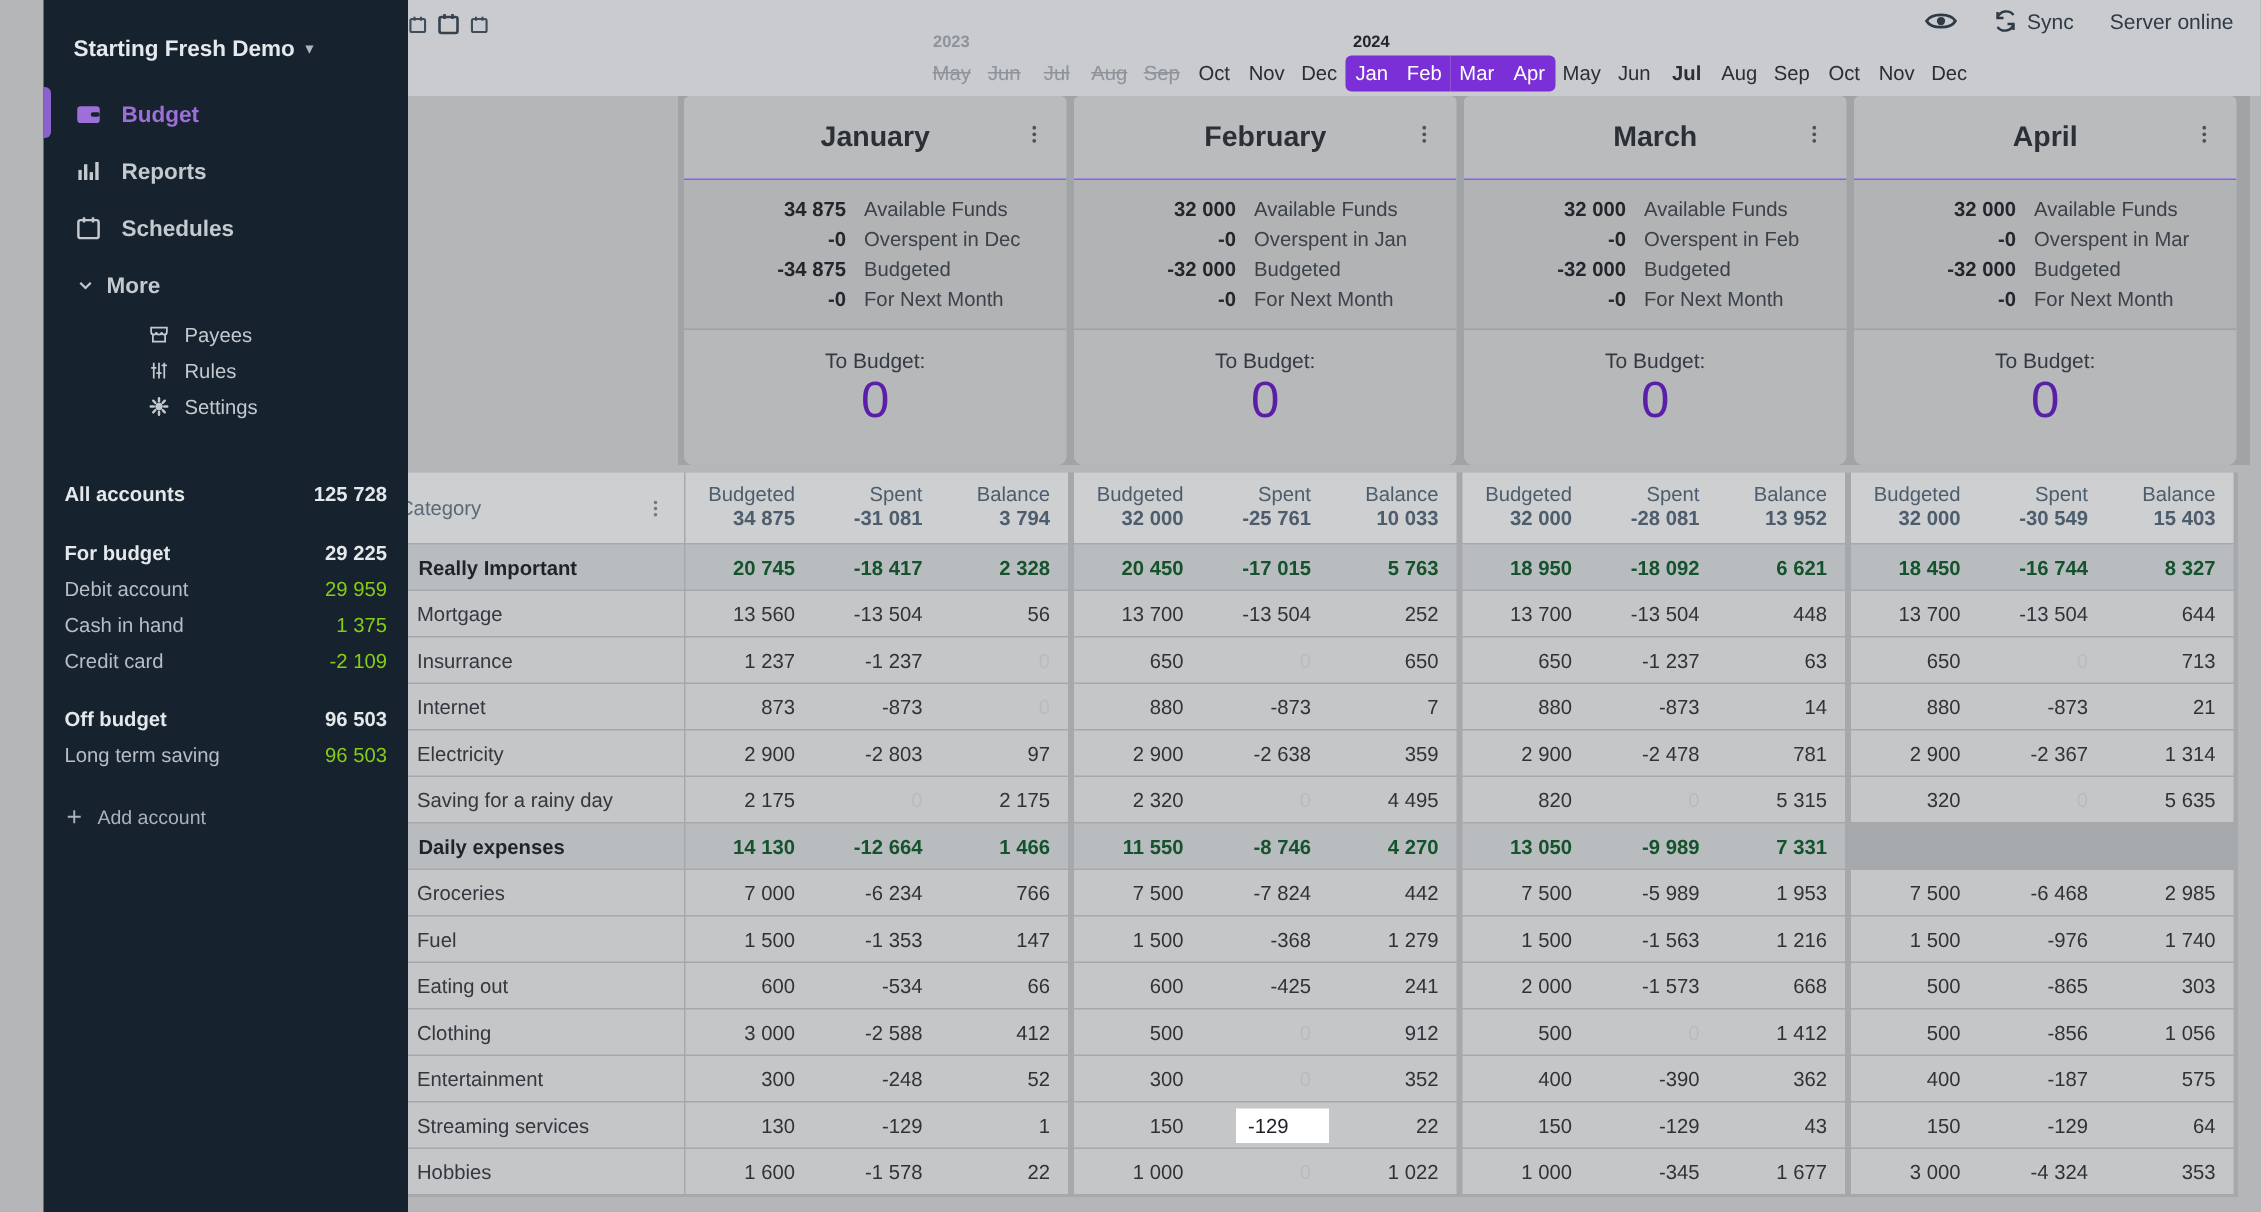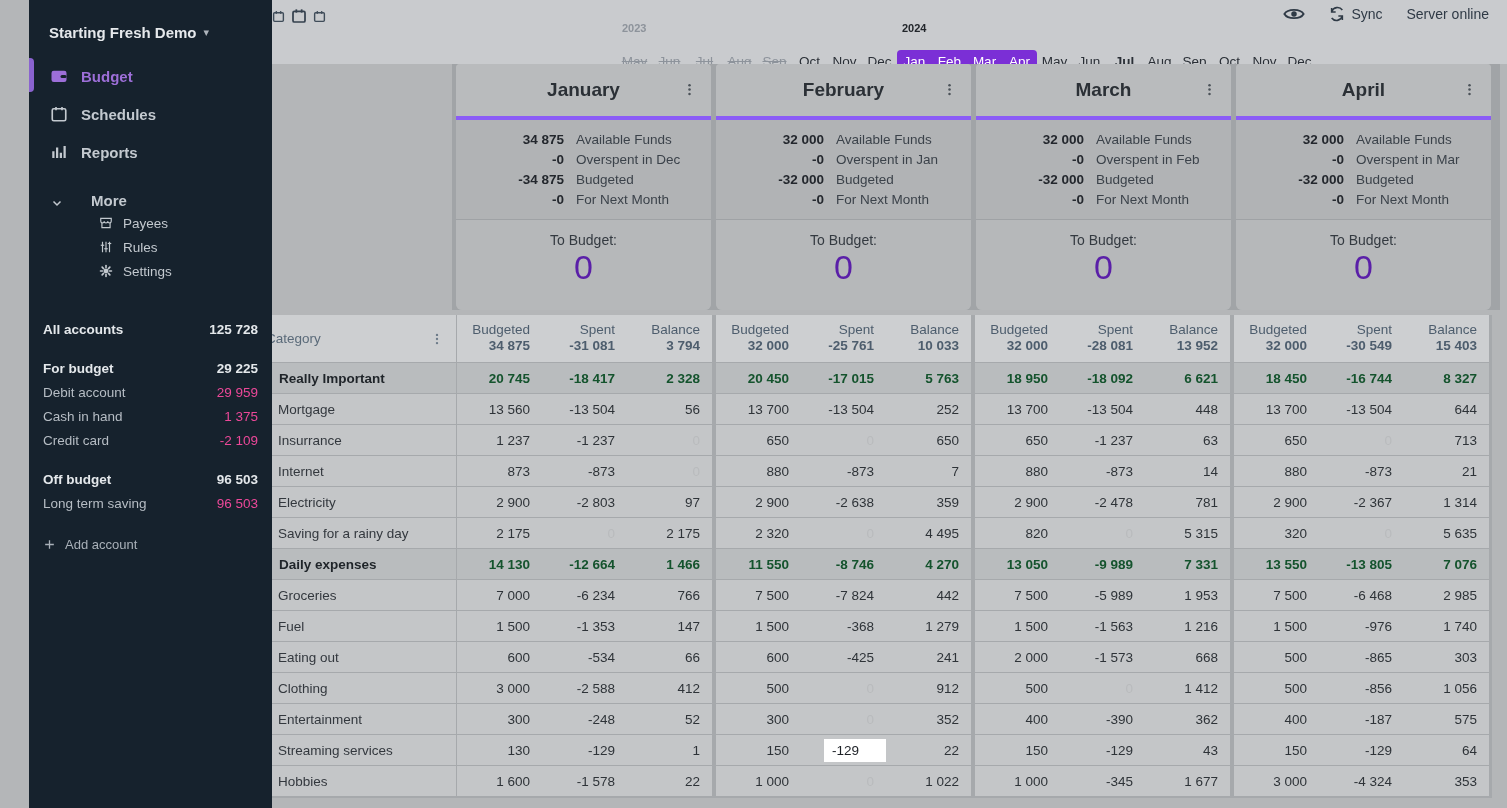--- a/index.html
+++ b/index.html
@@ -8,62 +8,62 @@
 
   
   .sidebar { position:absolute; left:0; top:0; width:243px; height:808px; background:#16222d; color:#c3c9cf; z-index:5;margin-left:29px; }
   .sb-title { display:flex; align-items:center; gap:7px; padding:24px 0 0 20px; font-size:15px; font-weight:700; color:#e6e9ec; cursor:pointer; }
   .sb-title .caret { font-size:11px; color:#aeb5bc; }
   .accent-bar { position:absolute; left:0; top:58px; width:5px; height:34px; background:#8a63cf; border-radius:0 4px 4px 0; }
   .nav { margin-top:16px; }
   .nav-item { display:flex; align-items:center; gap:13px; height:38px; padding-left:21px; font-size:15px; font-weight:600; cursor:pointer; }
   .nav-item svg { width:18px; height:18px; flex:0 0 18px; }
   .nav-item.active { color:#9d6fd8; }
-  .nav-more { display:flex; align-items:flex-end; gap:28px; height:38px; padding-left:22px; font-size:15px; font-weight:600; cursor:pointer; }
+  .nav-more { display:flex; align-items:center; gap:8px; height:38px; padding-left:22px; font-size:15px; font-weight:600; cursor:pointer; }
   .nav-more svg { width:12px; height:12px; }
   .subnav { margin-top:2px;padding-left:39px; }
   .sub-item { display:flex; align-items:center; gap:10px; height:24px; padding-left:31px; font-size:13.5px; font-weight:500; cursor:pointer; }
   .sub-item svg { width:14px; height:14px; flex:0 0 14px; }
 
   .accounts { margin-top:34px; font-size:13.5px; }
   .acct-row { display:flex; justify-content:space-between; align-items:center; height:24px; padding:0 14px 0 14px; cursor:pointer; }
   .acct-row .lbl { color:#b6bdc4; }
-  .acct-row .val { color:#ec4899; }
+  .acct-row .val { color:#84cc16; }
   .acct-row.bold .lbl { color:#e4e8eb; font-weight:700; }
   .acct-row.bold .val { color:#e4e8eb; font-weight:700; }
   .acct-gap { height:15px; }
   .add-account { display:flex; align-items:center; gap:9px; margin-top:22px; padding-left:14px; color:#a9b1b9; font-size:13px; cursor:pointer; }
   .add-account svg { width:13px; height:13px; }
 
   
   .content { position:absolute; left:243px; top:0; width:1264px; height:808px; background:#b4b6b8; }
   .topbar { position:absolute; left:0; top:0; width:1264px; height:64px; background:#c9cbce; }
   .cal-buttons { position:absolute; left:10px; top:8px; display:flex; gap:6px; align-items:center; color:#3f4c59; }
   .cal-buttons .calbtn { cursor:pointer; display:flex; align-items:center; }
   .topbar-right { position:absolute; right:18px; top:6px; display:flex; align-items:center; gap:24px; color:#2f3a46; font-size:14px; font-weight:500; }
   .tb-btn { display:flex; align-items:center; gap:6px; cursor:pointer; }
 
   
   .timeline { position:absolute; left:374px; top:22px; width:710px; }
   .tl-years { position:relative; height:15px; font-size:11px; font-weight:700; }
   .tl-year { position:absolute; top:0; }
   .tl-year.past { color:#8d939b;text-align:center; }
   .tl-year.cur { color:#22262b; }
-  .tl-months { display:flex; height:24px; margin-top:13px; }
+  .tl-months { display:flex; height:24px; margin-top:0; }
   .tl-month { width:35px; text-align:center; line-height:24px; font-size:13.5px; color:#2a2f36; cursor:pointer; }
   .tl-month.struck { color:#8d939b; text-decoration:line-through; }
   .tl-month.selected { background:#7b2fd6; color:#ffffff; font-weight:500; }
   .tl-month.sel-first { border-radius:4px 0 0 4px; }
   .tl-month.sel-last { border-radius:0 4px 4px 0; }
   .tl-month.current { font-weight:700; }
 
   
   .cards-band { position:absolute; left:209px; top:64px; width:1048px; height:246px; background:#a1a4a7; display:flex; padding-left:4px; gap:5px; }
   .mcard { width:255px; height:246px; background:#b1b3b5; border-radius:4px 4px 6px 6px; overflow:hidden; display:flex; flex-direction:column; }
-  .mcard-head { height:56px; background:#b9bbbd; border-bottom:4px solid #8b5cf6; position:relative; display:flex; align-items:center; justify-content:center; }
+  .mcard-head { height:56px; background:#b9bbbd; border-bottom:1px solid #8b5cf6; position:relative; display:flex; align-items:center; justify-content:center; }
   .mcard-title { font-size:19px; font-weight:600; color:#2b3036; }
   .mcard-kebab { position:absolute; right:14px; top:18px; color:#4a5158; cursor:pointer; }
   .mcard-summary { padding:9px 0 10px 0; border-bottom:1px solid #9fa2a5; }
   .sum-row { display:flex; align-items:center; height:20px; font-size:13.5px; }
   .sum-amt { width:108px; text-align:right; font-weight:700; color:#23272d; }
   .sum-lbl { margin-left:12px; color:#3b424a; }
   .mcard-foot { flex:1; background:#b6b8ba; text-align:center; padding-top:12px; }
   .tb-label { font-size:14px; color:#343a41; }
   .tb-zero { font-size:34px; color:#5a1fa8; font-weight:500; line-height:1.15; cursor:pointer; }
 
@@ -102,36 +102,36 @@
   <div class="nav" id="nav-main">
   <div class="nav-item active">
     <svg width="18" height="18" viewBox="0 0 24 24">
           <rect x="2" y="5" width="20" height="15" rx="3" fill="currentColor"></rect>
           <rect x="14" y="10.5" width="8" height="4" rx="2" fill="#16222d"></rect>
         </svg>
     <span>Budget</span>
   </div>
   <div class="nav-item">
     <svg width="18" height="18" viewBox="0 0 24 24">
-          <rect x="3" y="5" width="18" height="16" rx="2" fill="none" stroke="currentColor" stroke-width="2.2"></rect>
-          <line x1="8" y1="2.5" x2="8" y2="7" stroke="currentColor" stroke-width="2.2"></line>
-          <line x1="16" y1="2.5" x2="16" y2="7" stroke="currentColor" stroke-width="2.2"></line>
-        </svg>
-    <span>Schedules</span>
-  </div>
-  <div class="nav-item">
-    <svg width="18" height="18" viewBox="0 0 24 24">
           <g fill="currentColor">
             <rect x="3" y="11" width="3" height="9"></rect>
             <rect x="8" y="6" width="3" height="14"></rect>
             <rect x="13" y="13" width="3" height="7"></rect>
             <rect x="18" y="4" width="3" height="16"></rect>
           </g>
         </svg>
     <span>Reports</span>
+  </div>
+  <div class="nav-item">
+    <svg width="18" height="18" viewBox="0 0 24 24">
+          <rect x="3" y="5" width="18" height="16" rx="2" fill="none" stroke="currentColor" stroke-width="2.2"></rect>
+          <line x1="8" y1="2.5" x2="8" y2="7" stroke="currentColor" stroke-width="2.2"></line>
+          <line x1="16" y1="2.5" x2="16" y2="7" stroke="currentColor" stroke-width="2.2"></line>
+        </svg>
+    <span>Schedules</span>
   </div>
     </div>
   <div class="nav-more">
     <svg viewBox="0 0 24 24" fill="none" stroke="currentColor" stroke-width="3">
         <path d="M5 9l7 7 7-7"></path>
       </svg>
     <span>More</span>
   </div>
   <div class="subnav" id="nav-sub">
   <div class="sub-item">
@@ -672,25 +672,20 @@
         <div class="month-cells">
           <div class="cell">11 550</div>
           <div class="cell">-8 746</div>
           <div class="cell">4 270</div>
         </div>
         <div class="month-cells">
           <div class="cell">13 050</div>
           <div class="cell">-9 989</div>
           <div class="cell">7 331</div>
         </div>
-        <div class="month-cells">
-          <div class="cell">13 550</div>
-          <div class="cell">-13 805</div>
-          <div class="cell">7 076</div>
-        </div>
       </div>
       <div class="trow body">
         <div class="cat-cell">
           <span>Groceries</span>
         </div>
         <div class="month-cells first">
           <div class="cell">7 000</div>
           <div class="cell">-6 234</div>
           <div class="cell">766</div>
         </div>

